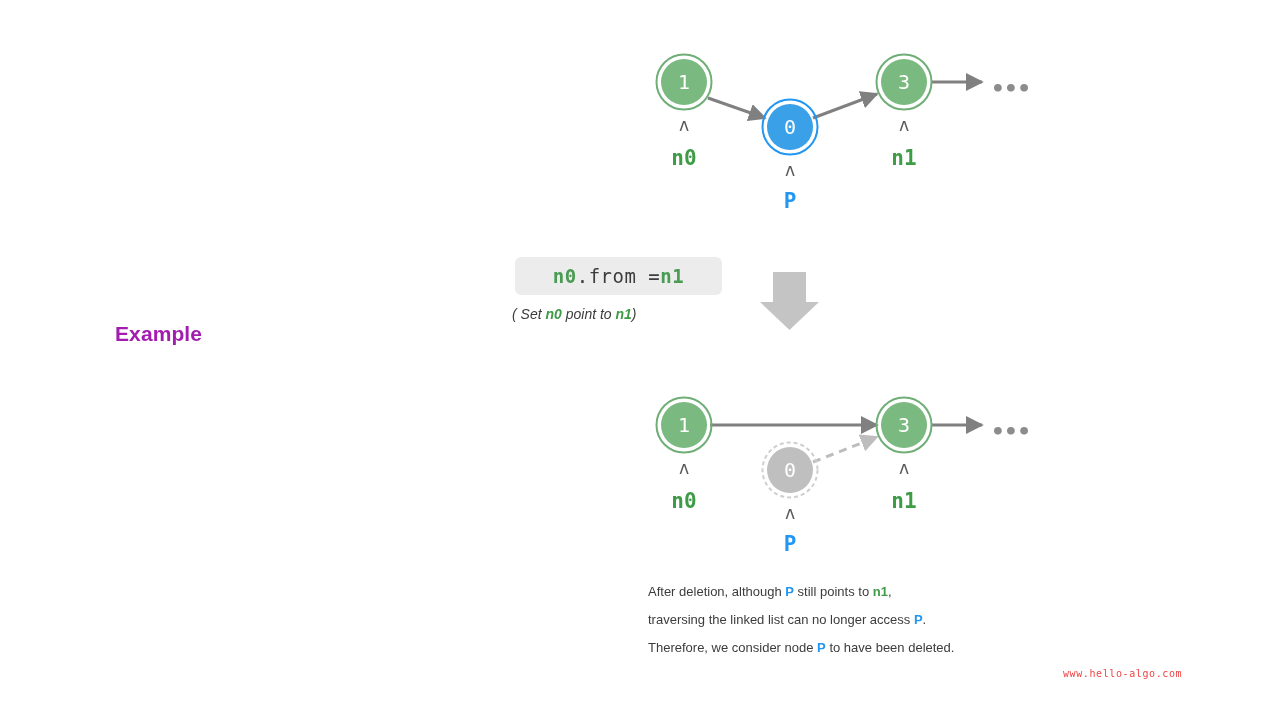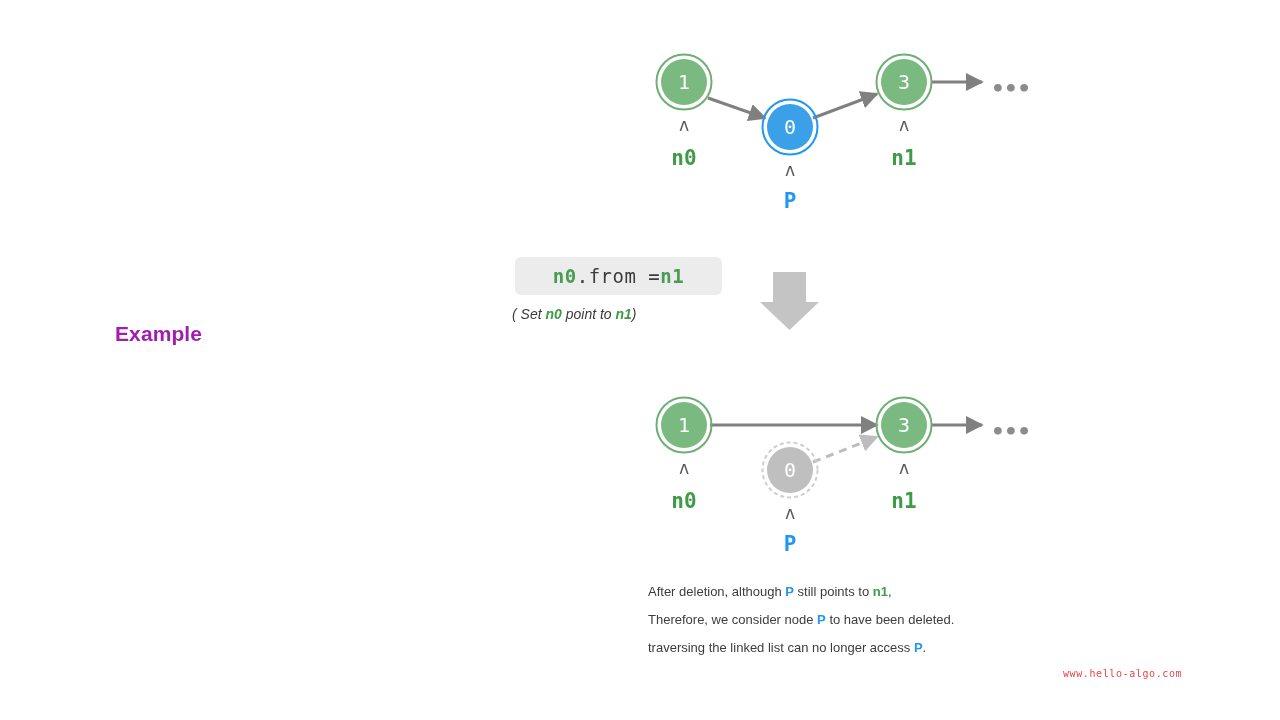--- a/index.html
+++ b/index.html
@@ -225,19 +225,19 @@
   <div class="code-chip">
       <span class="kw">n0</span>
       <span>.from = </span>
       <span class="kw">n1</span>
     </div>
 
   <div class="code-caption"><span>( Set </span><span class="g">n0</span><span> point to </span><span class="g">n1</span><span>)</span></div>
 
   <div class="after-text">
     <div><span>After deletion, although </span><span class="b">P</span><span> still points to </span><span class="g">n1</span><span>,</span></div>
+    <div><span>traversing the linked list can no longer access </span><span class="b">P</span><span>.</span></div>
     <div><span>Therefore, we consider node </span><span class="b">P</span><span> to have been deleted.</span></div>
-    <div><span>traversing the linked list can no longer access </span><span class="b">P</span><span>.</span></div>
   </div>
 
   <div class="watermark">www.hello-algo.com</div>
 
 </div>
 
 </body></html>

